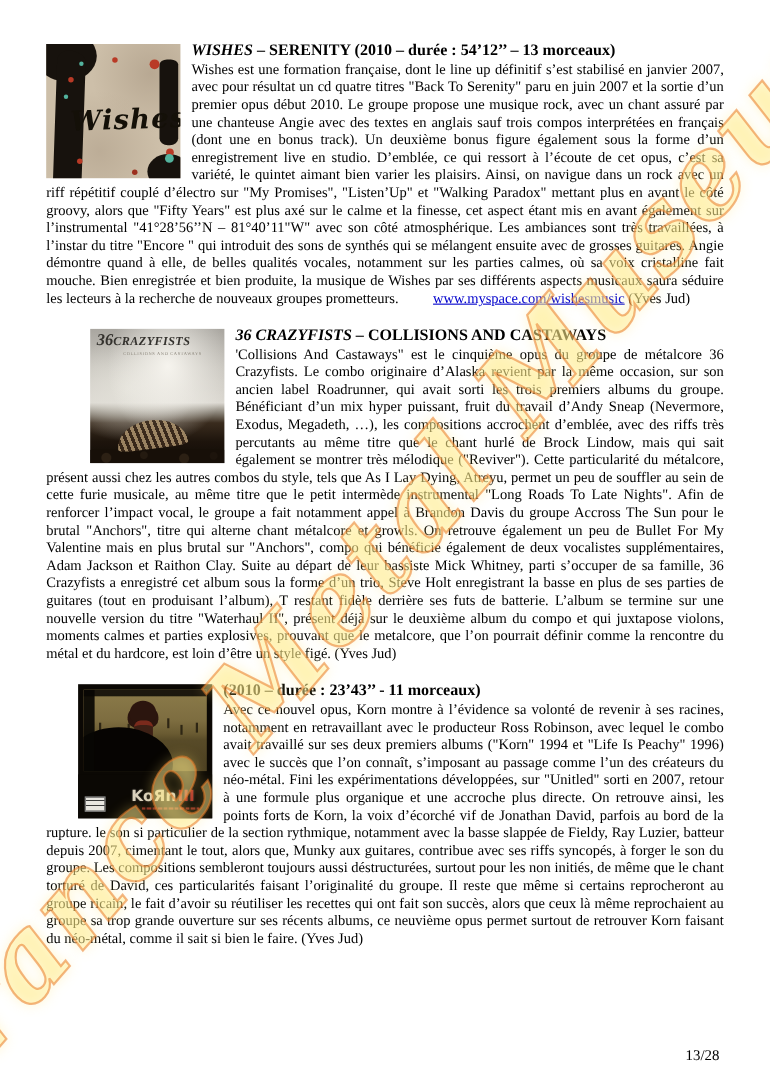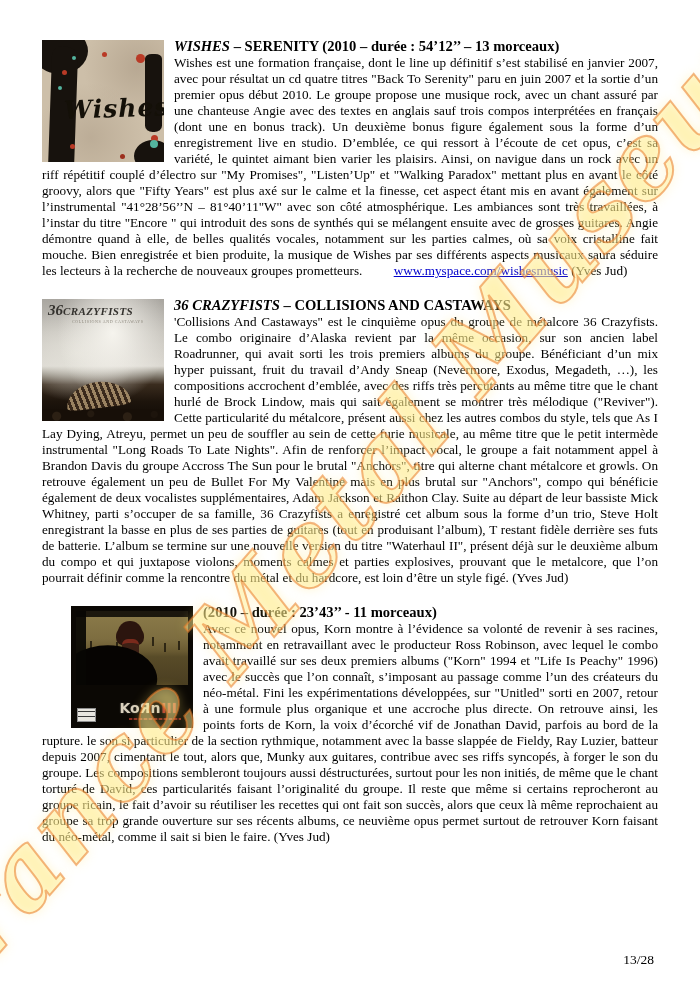--- a/index.html
+++ b/index.html
@@ -54,20 +54,21 @@
     font-family:"DejaVu Serif",serif;font-style:italic;font-weight:bold;
     font-size:25px;color:#141008;letter-spacing:1px;transform:rotate(-2deg);
   }
 
   
   .c-36cf{
     background:
       radial-gradient(ellipse at 58% 28%, rgba(248,246,240,.95), transparent 55%),
       radial-gradient(ellipse at 28% 45%, rgba(228,226,218,.85), transparent 50%),
       linear-gradient(180deg,#a9a6a0 0%,#c7c4bd 28%,#dcd9d2 55%,#8e887d 62%,#3a2c1e 70%,#1d140c 84%,#100b06 100%);
+    margin-left: 40px;
   }
   .cf-title{position:absolute;top:3px;left:6px;color:#34322e;font-style:italic;font-weight:bold;line-height:1;white-space:nowrap;}
   .cf-36{font-size:15px;}
   .cf-band{font-size:11px;letter-spacing:.4px;}
   .cf-sub{position:absolute;top:20px;left:30px;font-size:4px;letter-spacing:.6px;color:#8d887d;text-transform:uppercase;}
   .cf-ribs{
     position:absolute;left:24px;bottom:13px;width:64px;height:26px;
     border-radius:55% 55% 25% 25%/95% 95% 12% 12%;
     background:repeating-linear-gradient(75deg,#a58c68 0 3px,#39281a 3px 6px);
     transform:rotate(-7deg);opacity:.92;

